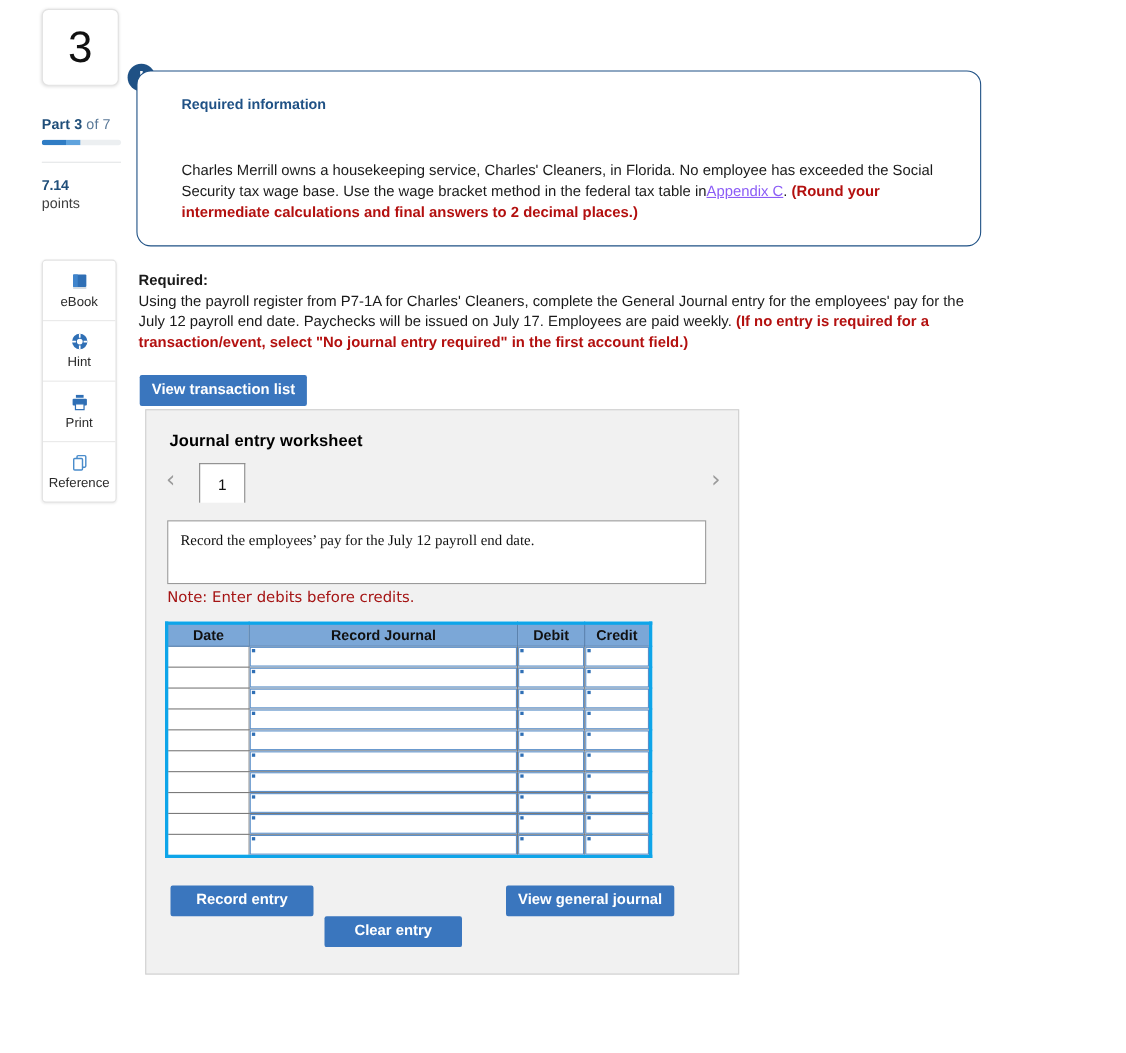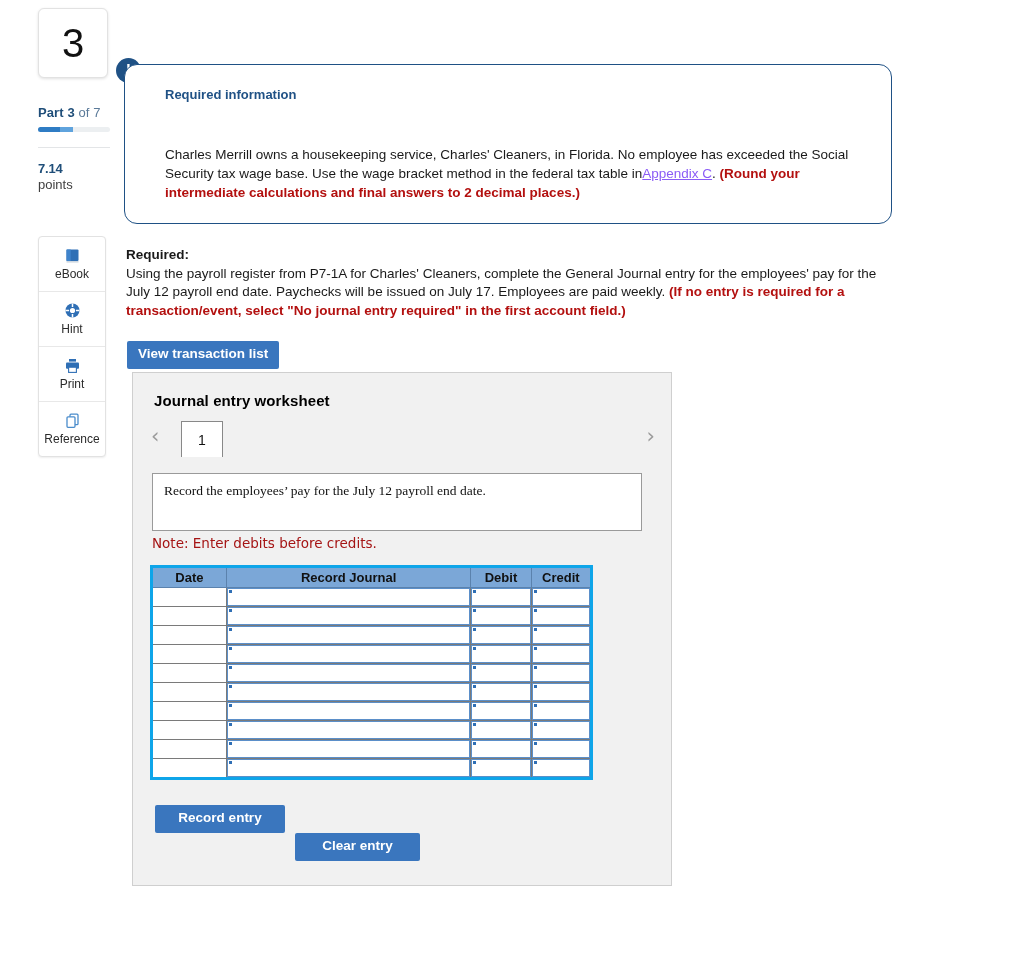--- a/index.html
+++ b/index.html
@@ -570,14 +570,15 @@
             <div class="cell-input"></div>
           </td>
           <td>
             <div class="cell-input"></div>
           </td>
         </tr>
       </tbody>
   </table>
 
   <button id="btn-record-entry" class="btn-blue">Record entry</button>
+  <button id="btn-view-general-journal" class="btn-blue">View general journal</button>
   <button id="btn-clear-entry" class="btn-blue">Clear entry</button>
 </div>
 
 </body></html>

